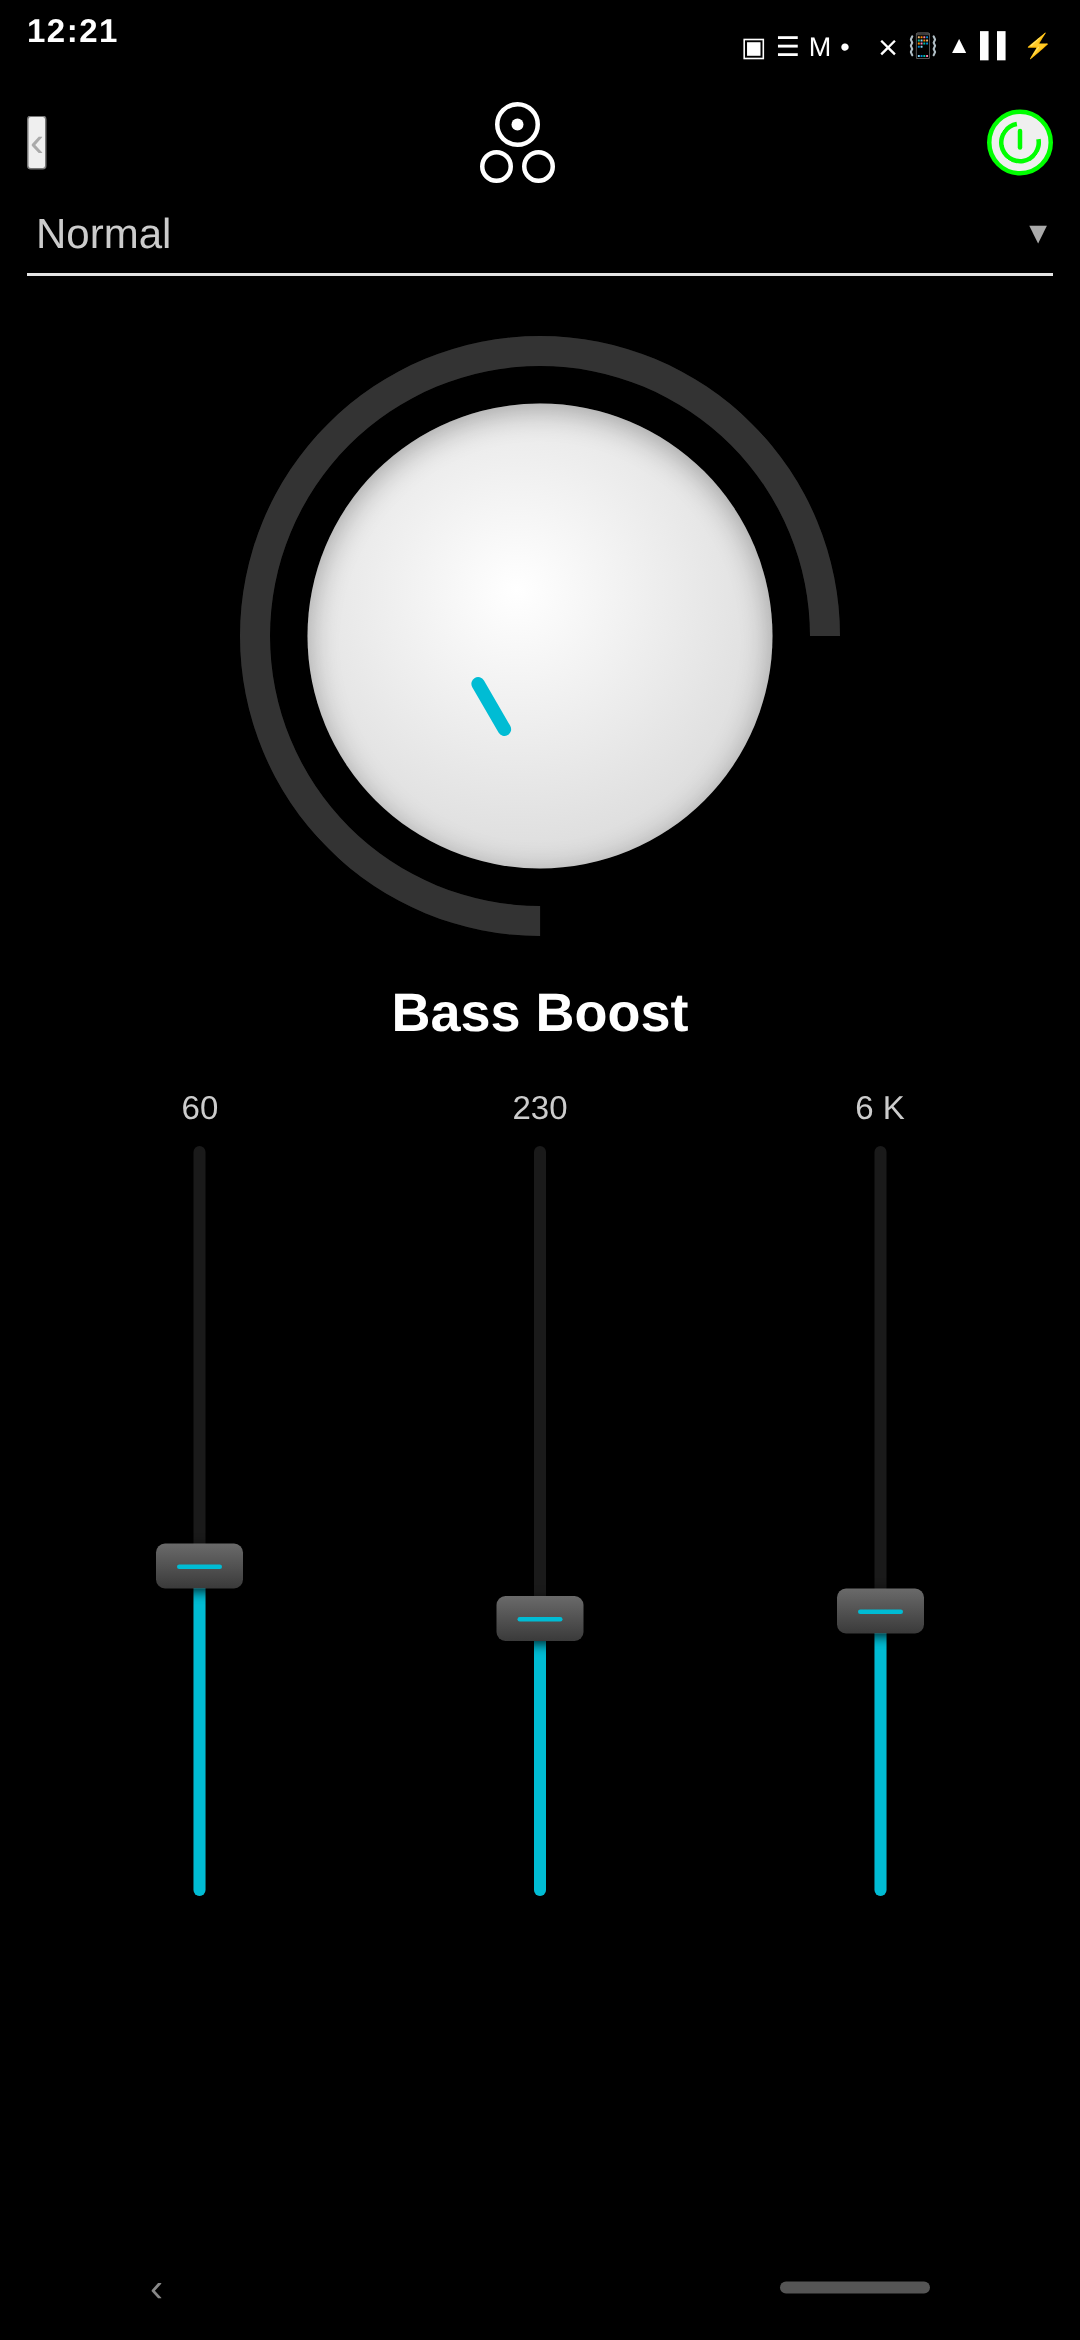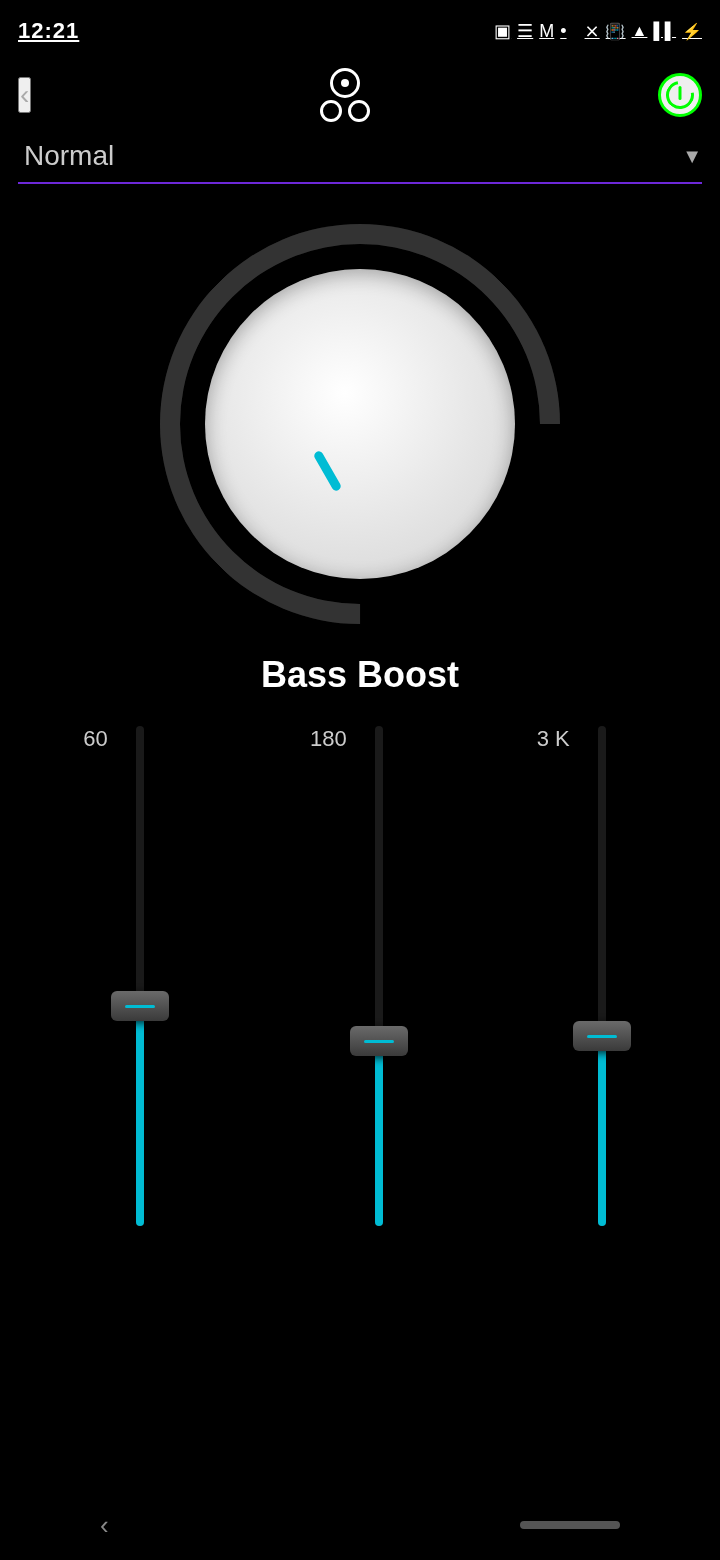--- a/index.html
+++ b/index.html
@@ -10,25 +10,23 @@
       color: #fff;
       font-family: sans-serif;
       width: 720px;
       min-height: 1560px;
       overflow-x: hidden;
     }
 
     
     .status-bar {
       display: flex;
-      align-items: center;
       justify-content: space-between;
       padding: 8px 18px 6px 18px;
       height: 60px;
-      text-decoration: underline;
     }
     .status-left {
       font-size: 22px;
       font-weight: bold;
       letter-spacing: 1px;
     }
     .status-icons {
       display: flex;
       align-items: center;
       gap: 6px;
@@ -113,21 +111,21 @@
       height: 22px;
       border: 3px solid #00ff00;
       border-radius: 50%;
       border-top-color: transparent;
       transform: rotate(35deg);
     }
 
     
     .preset-selector {
       margin: 10px 18px 0 18px;
-      border-bottom: 2px solid #6d28d9;
+      border-bottom: 2px solid #e5e5e5;
       padding-bottom: 10px;
       display: flex;
       align-items: center;
       justify-content: space-between;
       cursor: pointer;
     }
     .preset-label {
       font-size: 28px;
       color: #ccc;
       padding-left: 6px;
@@ -168,21 +166,22 @@
     
     .eq-section {
       display: flex;
       justify-content: space-around;
       align-items: flex-start;
       padding: 0 20px;
       margin-top: 10px;
     }
     .eq-band {
       display: flex;
-      flex-direction: row;
+      flex-direction: column;
+      align-items: center;
       gap: 12px;
       width: 100px;
     }
     .eq-freq {
       font-size: 22px;
       color: #ccc;
       text-align: center;
     }
     .eq-slider-container {
       position: relative;
@@ -343,34 +342,34 @@
         <div class="eq-track"></div>
 
         <div class="eq-track-fill" style="bottom:0; height:44%;"></div>
 
         <div class="eq-thumb" style="top:265px;">
           <div class="eq-thumb-line"></div>
         </div>
       </div>
     </div>
     <div class="eq-band">
-      <span class="eq-freq">180</span>
+      <span class="eq-freq">230</span>
       <div class="eq-slider-container">
 
         <div class="eq-track"></div>
 
         <div class="eq-track-fill" style="bottom:0; height:37%;"></div>
 
         <div class="eq-thumb" style="top:300px;">
           <div class="eq-thumb-line"></div>
         </div>
       </div>
     </div>
     <div class="eq-band">
-      <span class="eq-freq">3 K</span>
+      <span class="eq-freq">6 K</span>
       <div class="eq-slider-container">
 
         <div class="eq-track"></div>
 
         <div class="eq-track-fill" style="bottom:0; height:38%;"></div>
 
         <div class="eq-thumb" style="top:295px;">
           <div class="eq-thumb-line"></div>
         </div>
       </div>

